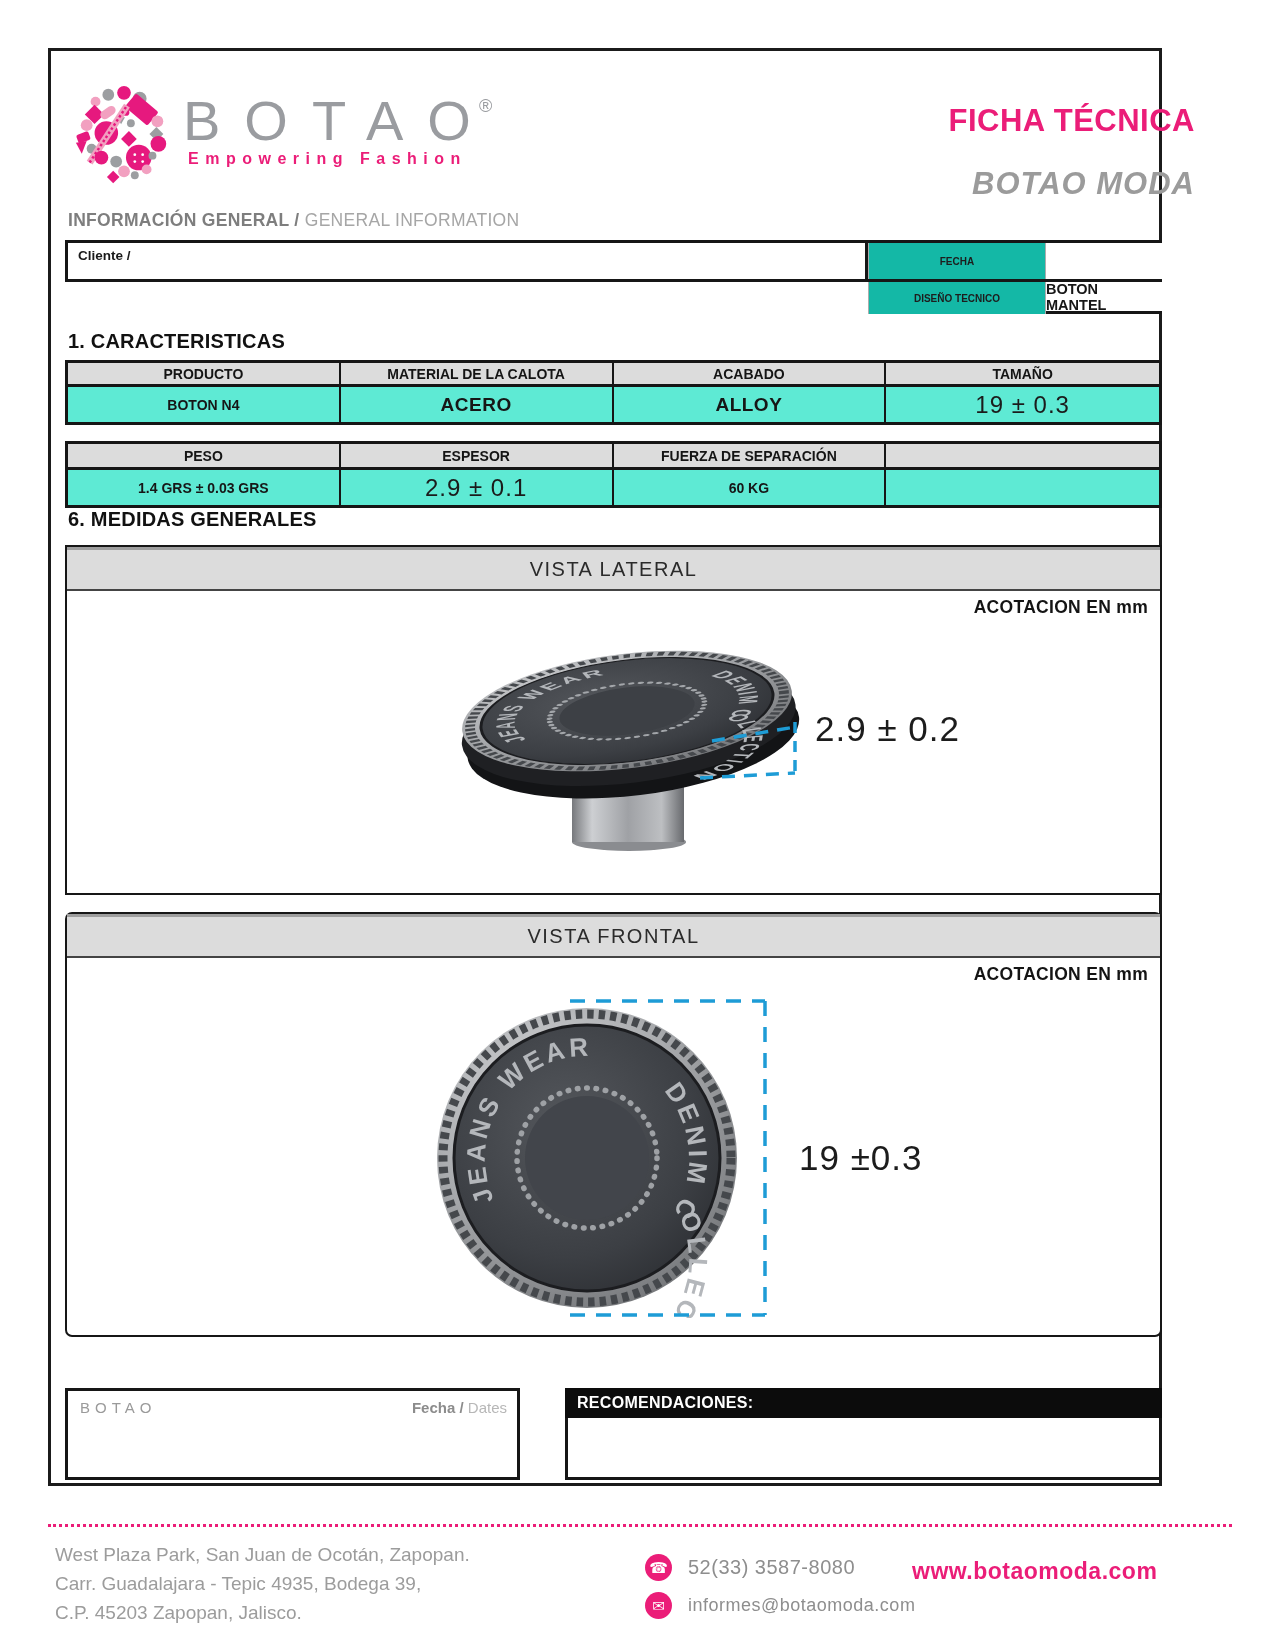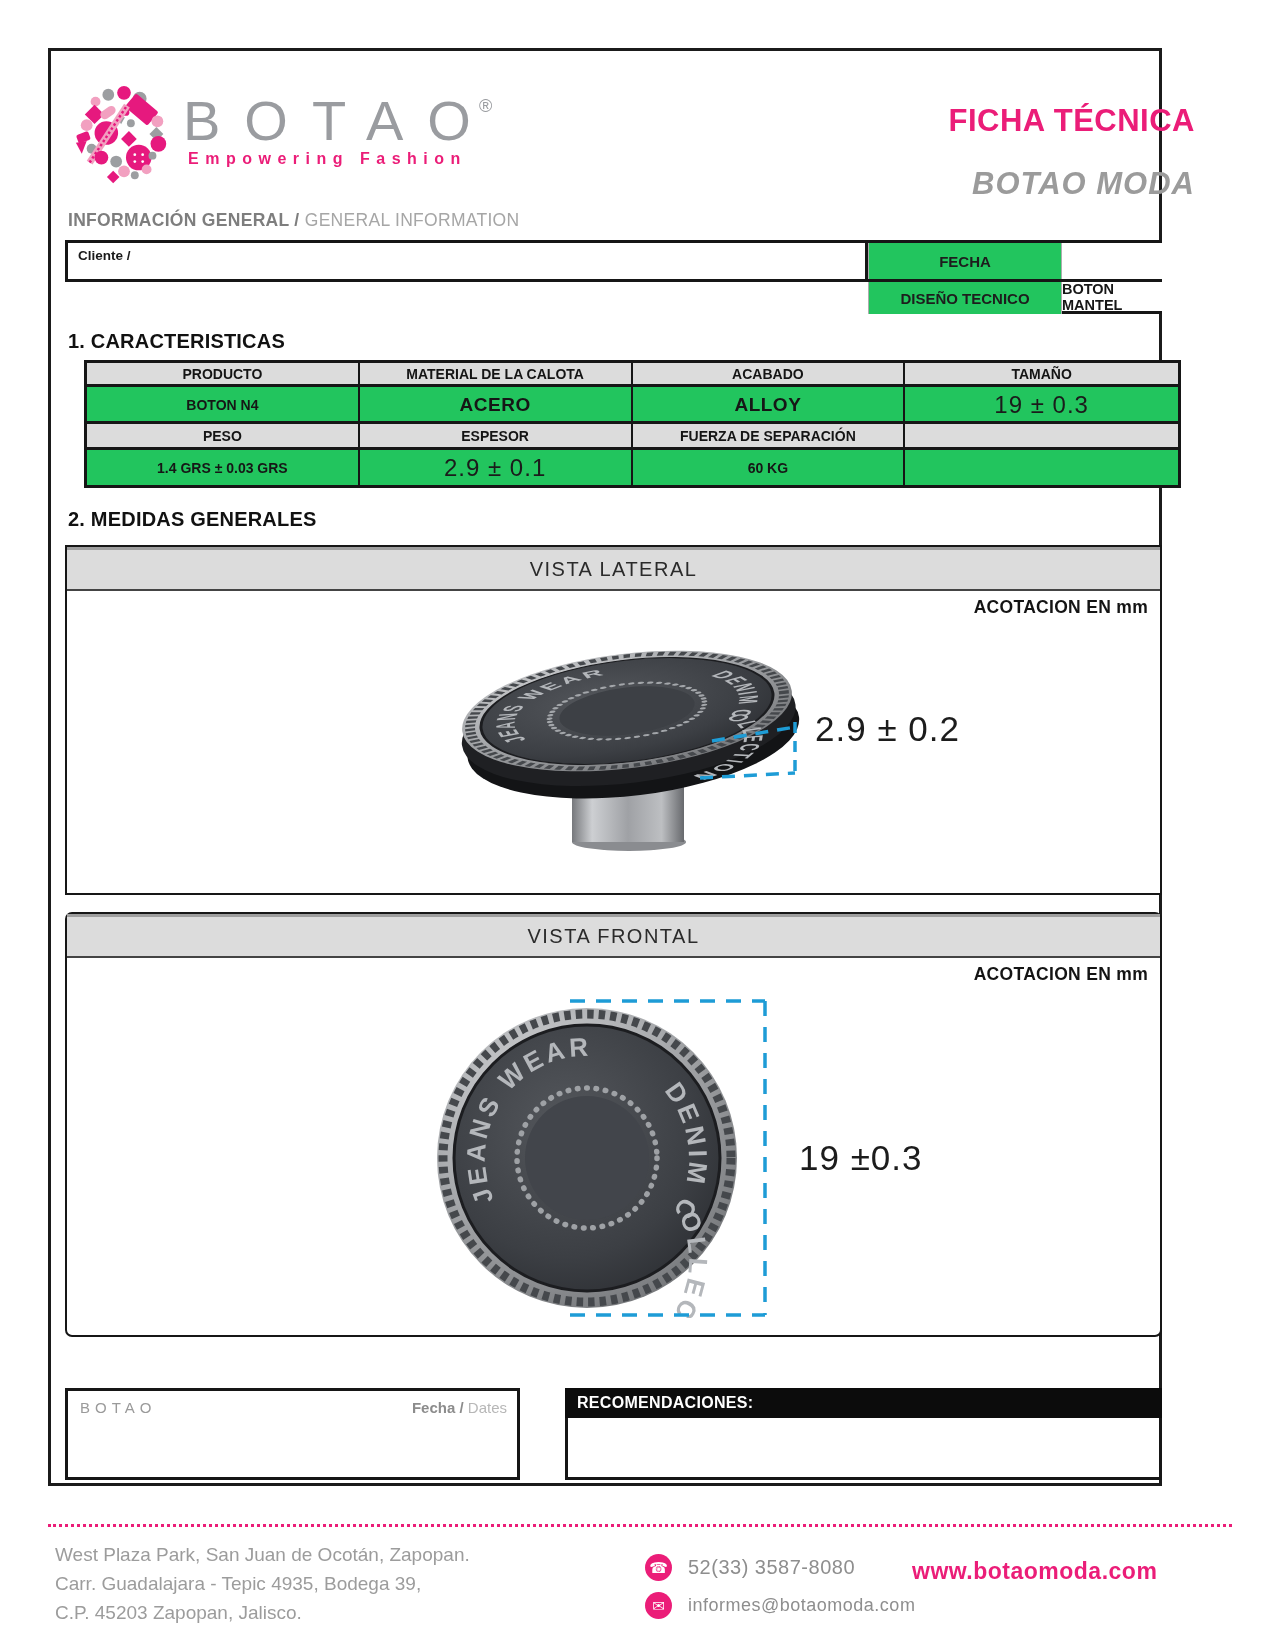--- a/index.html
+++ b/index.html
@@ -19,31 +19,31 @@
 
   
   .info-heading { left:68px; top:210px; font-size:17.5px; letter-spacing:0.3px; }
   .info-heading .hb { color:#7E7E7E; font-weight:700; }
   .info-heading .hl { color:#A6A6A6; font-weight:400; }
   .cliente-box { left:65px; top:240px; width:803px; height:42px; border:3px solid #161616; box-sizing:border-box; }
   .cliente-box .lbl { margin:5px 0 0 10px; font-size:13.5px; font-weight:700; color:#1a1a1a; }
   .right-grid { left:868px; top:240px; width:294px; }
   .rg-row1 { display:flex; height:42px; border-top:3px solid #161616; border-bottom:3px solid #161616; box-sizing:border-box; }
   .rg-row2 { display:flex; height:32px; box-sizing:border-box; }
-  .cell-gray { width:194px; background:#22c55e; border-left:1px solid #ADADAD; border-right:1px solid #ADADAD; display:flex; align-items:center; justify-content:center; font-size:15px; font-weight:700; color:#1d1d1d; box-sizing:border-box; }
+  .cell-gray { width:178px; background:#14b8a6; border-left:1px solid #ADADAD; border-right:1px solid #ADADAD; display:flex; align-items:center; justify-content:center; font-size:10px; font-weight:700; color:#1d1d1d; box-sizing:border-box; }
   .cell-white { flex:1; background:#fff; display:flex; align-items:center; justify-content:center; font-size:14.5px; font-weight:700; }
   .rg-row2 .cell-white { border-bottom:3px solid #161616; box-sizing:border-box; }
 
   
   .sec-heading { font-size:20px; font-weight:700; color:#111; letter-spacing:0.2px; }
   .h-carac { left:68px; top:330px; }
   .h-medidas { left:68px; top:508px; }
-  .ctable { display:grid; grid-template-columns:repeat(4,1fr); border:3px solid #161616; box-sizing:border-box; background:#22c55e;margin-left:19px; }
+  .ctable { display:grid; grid-template-columns:repeat(4,1fr); border:3px solid #161616; box-sizing:border-box; background:#5eead4; }
   .ctable-1 { left:65px; top:360px; width:1097px; grid-template-rows:24px 1fr; height:65px; }
-  .ctable-2 { left:65px; top:421px; width:1097px; grid-template-rows:26px 1fr; height:67px; }
+  .ctable-2 { left:65px; top:441px; width:1097px; grid-template-rows:26px 1fr; height:67px; }
   .ctable .th { background:#DCDCDC; border-bottom:3px solid #161616; border-right:2px solid #161616; display:flex; align-items:center; justify-content:center; font-size:14px; font-weight:700; color:#141414; box-sizing:border-box; }
   .ctable .th.last { border-right:none; }
   .ctable .td { border-right:2px solid #161616; display:flex; align-items:center; justify-content:center; box-sizing:border-box; }
   .ctable .td.last { border-right:none; }
   .v-bold-sm { font-size:14px; font-weight:700; }
   .v-bold-lg { font-size:19px; font-weight:700; letter-spacing:0.5px; }
   .v-light-lg { font-size:24px; font-weight:400; letter-spacing:1px; color:#1b1b1b; }
 
   
   .vista-box { left:65px; width:1097px; border:2px solid #161616; box-sizing:border-box; background:#fff; }
@@ -165,21 +165,21 @@
     <div class="th">PESO</div>
     <div class="th">ESPESOR</div>
     <div class="th">FUERZA DE SEPARACIÓN</div>
     <div class="th last"></div>
     <div class="td v-bold-sm">1.4 GRS  ± 0.03 GRS</div>
     <div class="td v-light-lg">2.9 ± 0.1</div>
     <div class="td v-bold-sm">60 KG</div>
     <div class="td last"></div>
   </div>
 
-  <div class="abs sec-heading h-medidas">2. MEDIDAS GENERALES</div>
+  <div class="abs sec-heading h-medidas">6. MEDIDAS GENERALES</div>
 
   <div class="abs vista-box vb-lateral">
     <div class="vista-header">VISTA LATERAL</div>
     <div class="vista-body">
       <div class="units-note">ACOTACION EN mm</div>
 
       <svg class="overlay-svg" style="left:340px; top:42px;" width="440" height="230" viewBox="0 0 440 230">
         <defs>
           <radialGradient id="gMetalS" cx="38%" cy="32%" r="78%">
             <stop offset="0%" stop-color="#dddee0"></stop>

